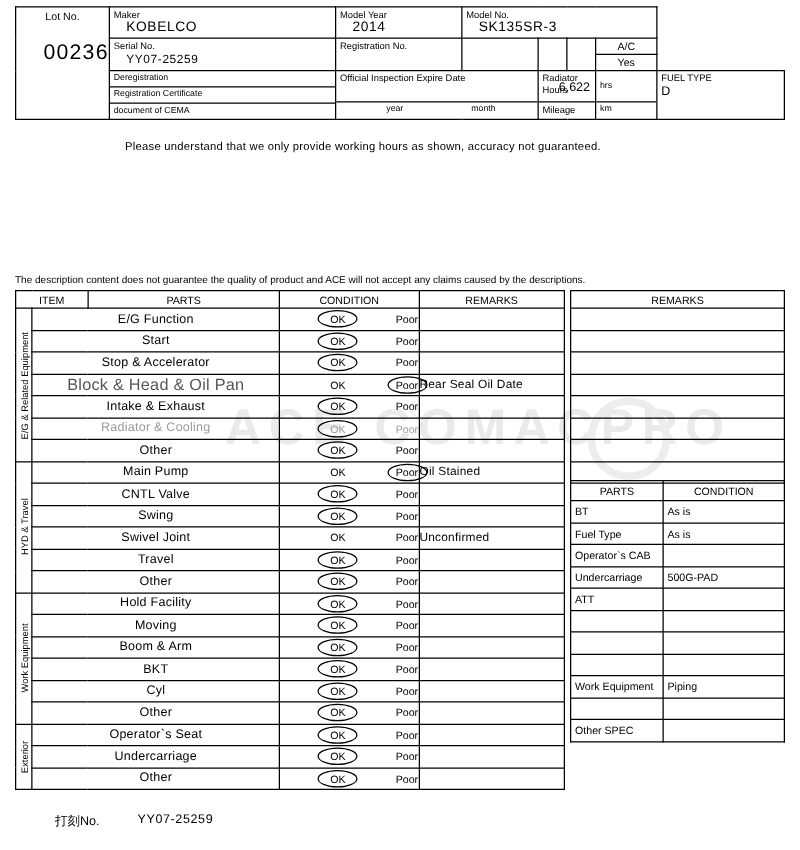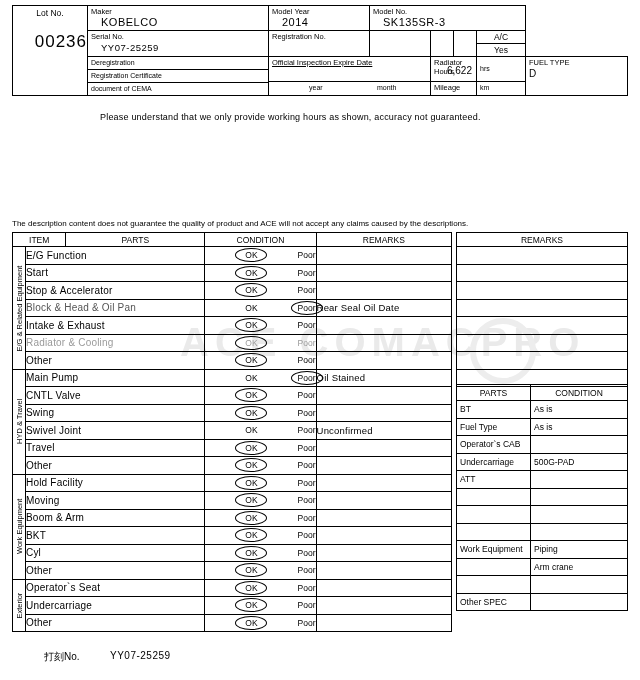--- a/index.html
+++ b/index.html
@@ -60,22 +60,22 @@
     border-collapse:collapse;font-size:9px;
   }
   .main th,.main td{border:1px solid #000;padding:0;}
   .main th{font-size:8.5px;font-weight:normal;height:13px;text-align:center;}
   .main td{height:16.5px;}
   .grp{
     width:12px;text-align:center;font-size:7.5px;
     writing-mode:vertical-rl;transform:rotate(180deg);
     white-space:nowrap;letter-spacing:0px;
   }
-  .parts{padding-left:4px;font-size:10px;letter-spacing:.2px;}
-  .parts.small{font-size:10px;color:#555;}
+  .parts{padding-left:4px;font-size:10px;letter-spacing:.2px;text-align:center;}
+  .parts.small{font-size:13px;color:#555;}
   .parts.faint{color:#9a9a9a;}
   .cond{width:92px;padding:0;}
   .condwrap{display:flex;height:100%;align-items:center;}
   .ok,.poor{flex:1;text-align:center;font-size:8.5px;position:relative;line-height:16px;margin-left:40px;}
   .ok.faint,.poor.faint{color:#9b9b9b;}
   .ring{
     position:absolute;left:50%;top:50%;transform:translate(-50%,-50%);
     width:30px;height:12px;border:1px solid #000;border-radius:50%;
   }
   .rem{padding-left:5px;font-size:9.5px;letter-spacing:.2px;}
@@ -161,21 +161,21 @@
       </td>
     </tr>
     <tr>
       <td style="padding:0;">
         <div class="mini" style="border-bottom:1px solid #000;padding-left:3px;">Deregistration</div>
         <div class="mini" style="border-bottom:1px solid #000;padding-left:3px;">Registration Certificate</div>
         <div class="mini" style="padding-left:3px;">document of CEMA</div>
       </td>
       <td colspan="2" style="padding:0;">
         <div style="height:24px;border-bottom:1px solid #000;">
-          <div class="lbl" style="padding:1px 3px;text-decoration:underline;">Official Inspection Expire Date</div>
+          <div class="lbl" style="padding:1px 3px;">Official Inspection Expire Date</div>
         </div>
         <div style="height:12px;position:relative;">
           <span class="mini" style="position:absolute;left:40px;">year</span>
           <span class="mini" style="position:absolute;left:108px;">month</span>
         </div>
       </td>
       <td colspan="2" style="padding:0;">
         <div style="height:24px;border-bottom:1px solid #000;position:relative;">
           <div class="lbl" style="padding:1px 3px;">Radiator Hours</div>
           <div style="position:absolute;right:4px;top:8px;font-size:10px;">6,622</div>
@@ -517,24 +517,20 @@
         <tr>
           <td class="k"></td>
           <td class="v"></td>
         </tr>
         <tr>
           <td class="k">Work Equipment</td>
           <td class="v">Piping</td>
         </tr>
         <tr>
           <td class="k"></td>
-          <td class="v">Arm crane</td>
-        </tr>
-        <tr>
-          <td class="k"></td>
           <td class="v"></td>
         </tr>
         <tr>
           <td class="k">Other SPEC</td>
           <td class="v"></td>
         </tr>
       </tbody>
   </table>
 
   <div class="foot">打刻No.</div>

